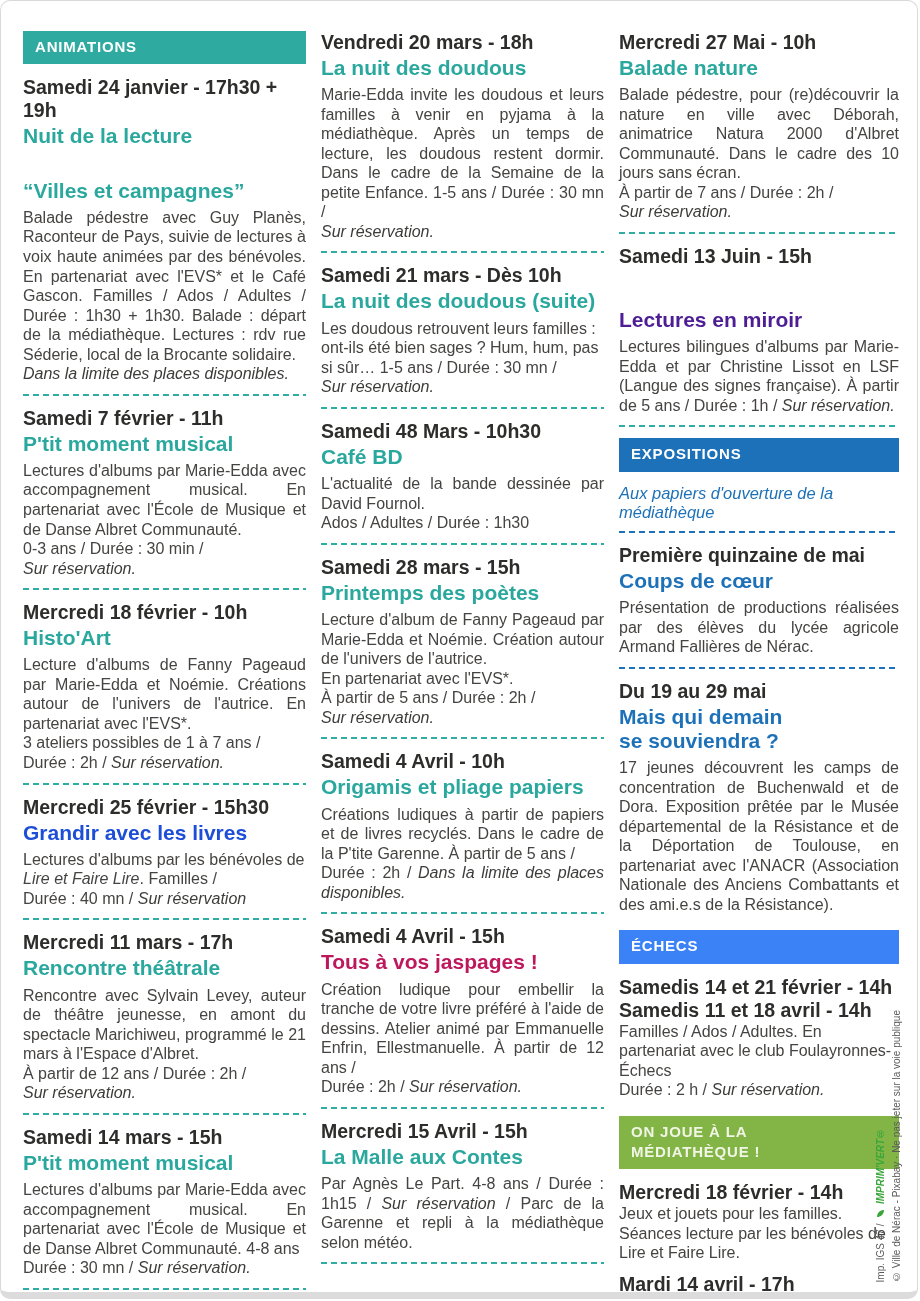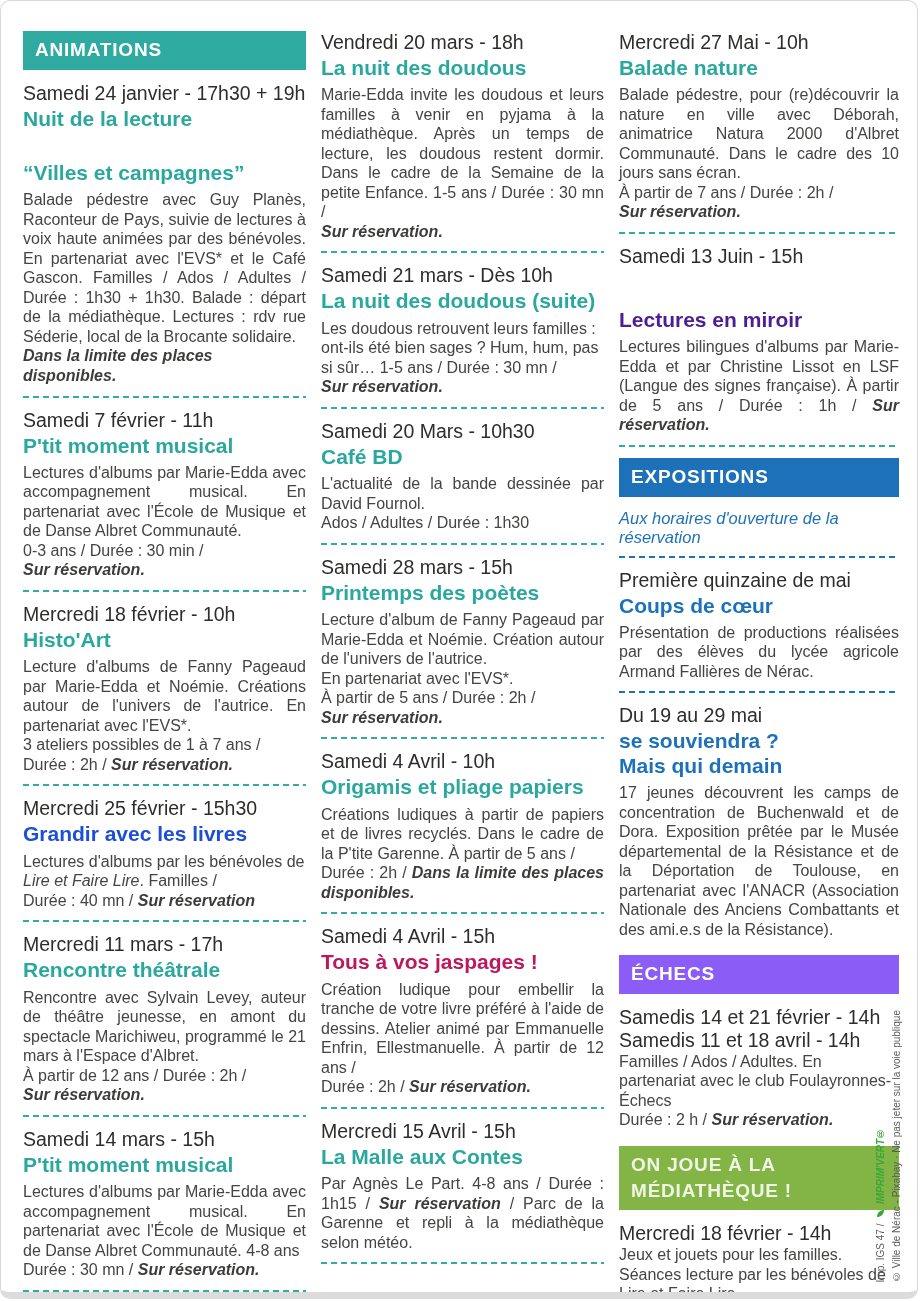--- a/index.html
+++ b/index.html
@@ -19,51 +19,51 @@
     display:flex;
     gap:15px;
     padding:30px 26px 0 22px;
   }
   .col{width:283px;flex:0 0 283px;}
   .col:last-child{width:280px;flex:0 0 280px;}
 
   .bar{
     color:#ffffff;
     font-weight:bold;
-    font-size:19px;
+    font-size:15px;
     letter-spacing:0.8px;
     padding:6px 12px 7px 12px;
     margin:0 0 12px 0;
     line-height:1.35;
   }
   .bar .bar-line{display:block;}
   .bar.green-bar{color:#f1f5e6;margin-top:16px;}
   .bar.orange-bar{margin-top:16px;}
 
   .event{margin:0 0 10px 0;}
   .date{
     font-size:19.5px;
-    font-weight:normal;
+    font-weight:bold;
     color:#2d2d2b;
     line-height:1.18;
   }
   .title{
     font-size:21px;
     font-weight:bold;
     line-height:1.16;
     margin:2px 0 5px 0;
   }
   .para{
     font-size:16px;
     line-height:1.22;
     margin:0;
     color:#454442;
   }
   .para.j{text-align:justify;}
-  .run-bi{font-style:italic;font-weight:bold;color:#3c3c3a;}
+  .run-bi{font-style:italic;font-weight:normal;color:#3c3c3a;}
   .run-i{font-style:italic;}
 
   .sep{
     height:2px;
     margin:9px 0 11px 0;
   }
   .subtitle{
     font-style:italic;
     font-size:16.5px;
     margin:2px 0 4px 0;
@@ -173,21 +173,21 @@
         <article class="event">
           <div class="date">Samedi 21 mars - Dès 10h</div>
           <div class="title" style="color: rgb(42, 168, 158);">
             <span style="display: block;">La nuit des doudous (suite)</span>
           </div>
           <p class="para"><span class="run-n">Les doudous retrouvent leurs familles : ont-ils été bien sages ? Hum, hum, pas si sûr… 1-5 ans / Durée : 30 mn /</span></p>
           <p class="para"><span class="run-bi">Sur réservation.</span></p>
         </article>
         <div class="sep" style="background: repeating-linear-gradient(90deg, rgb(47, 173, 164) 0px, rgb(47, 173, 164) 6px, transparent 6px, transparent 10px);"></div>
         <article class="event">
-          <div class="date">Samedi 20 Mars - 10h30</div>
+          <div class="date">Samedi 48 Mars - 10h30</div>
           <div class="title" style="color: rgb(42, 168, 158);">
             <span style="display: block;">Café BD</span>
           </div>
           <p class="para j"><span class="run-n">L'actualité de la bande dessinée par David Fournol.</span></p>
           <p class="para"><span class="run-n">Ados / Adultes / Durée : 1h30</span></p>
         </article>
         <div class="sep" style="background: repeating-linear-gradient(90deg, rgb(47, 173, 164) 0px, rgb(47, 173, 164) 6px, transparent 6px, transparent 10px);"></div>
         <article class="event">
           <div class="date">Samedi 28 mars - 15h</div>
           <div class="title" style="color: rgb(42, 168, 158);">
@@ -241,39 +241,39 @@
           <div class="date">Samedi 13 Juin - 15h</div>
           <div class="title" style="color: #4c1d95; margin-top: 40px;">
             <span style="display: block;">Lectures en miroir</span>
           </div>
           <p class="para j"><span class="run-n">Lectures bilingues d'albums par Marie-Edda et par Christine Lissot en LSF (Langue des signes française). À partir de 5 ans / Durée : 1h / </span><span class="run-bi">Sur réservation.</span></p>
         </article>
         <div class="sep" style="background: repeating-linear-gradient(90deg, rgb(47, 173, 164) 0px, rgb(47, 173, 164) 6px, transparent 6px, transparent 10px);"></div>
         <div class="bar blue-bar" style="background: rgb(29, 113, 184);">
           <span class="bar-line">EXPOSITIONS</span>
         </div>
-        <div class="subtitle" style="color: rgb(29, 113, 184);">Aux horaires d'ouverture de la réservation</div>
+        <div class="subtitle" style="color: rgb(29, 113, 184);">Aux papiers d'ouverture de la médiathèque</div>
         <div class="sep" style="background: repeating-linear-gradient(90deg, rgb(29, 113, 184) 0px, rgb(29, 113, 184) 6px, transparent 6px, transparent 10px);"></div>
         <article class="event">
           <div class="date">Première quinzaine de mai</div>
           <div class="title" style="color: rgb(29, 113, 184);">
             <span style="display: block;">Coups de cœur</span>
           </div>
           <p class="para j"><span class="run-n">Présentation de productions réalisées par des élèves du lycée agricole Armand Fallières de Nérac.</span></p>
         </article>
         <div class="sep" style="background: repeating-linear-gradient(90deg, rgb(29, 113, 184) 0px, rgb(29, 113, 184) 6px, transparent 6px, transparent 10px);"></div>
         <article class="event">
           <div class="date">Du 19 au 29 mai</div>
           <div class="title" style="color: rgb(29, 113, 184);">
+            <span style="display: block;">Mais qui demain</span>
             <span style="display: block;">se souviendra ?</span>
-            <span style="display: block;">Mais qui demain</span>
           </div>
           <p class="para j"><span class="run-n">17 jeunes découvrent les camps de concentration de Buchenwald et de Dora. Exposition prêtée par le Musée départemental de la Résistance et de la Déportation de Toulouse, en partenariat avec l'ANACR (Association Nationale des Anciens Combattants et des ami.e.s de la Résistance).</span></p>
         </article>
-        <div class="bar orange-bar" style="background: #8b5cf6;">
+        <div class="bar orange-bar" style="background: #3b82f6;">
           <span class="bar-line">ÉCHECS</span>
         </div>
         <article class="event">
           <div class="date">Samedis 14 et 21 février - 14h</div>
           <div class="date">Samedis 11 et 18 avril - 14h</div>
           <p class="para"><span class="run-n">Familles / Ados / Adultes. En partenariat avec le club Foulayronnes-Échecs</span></p>
           <p class="para"><span class="run-n">Durée : 2 h / </span><span class="run-bi">Sur réservation.</span></p>
         </article>
         <div class="bar green-bar" style="background: rgb(131, 181, 70);">
           <span class="bar-line">ON JOUE À LA</span>

